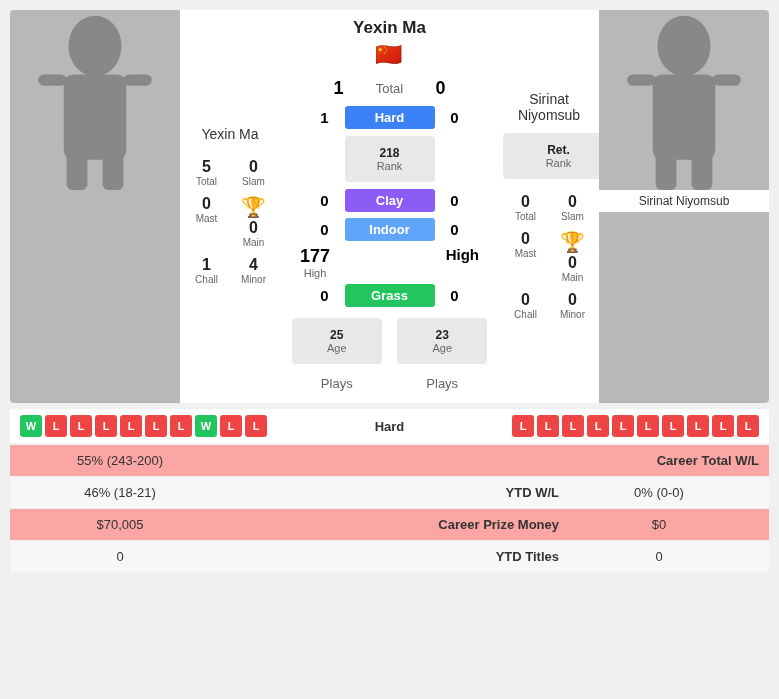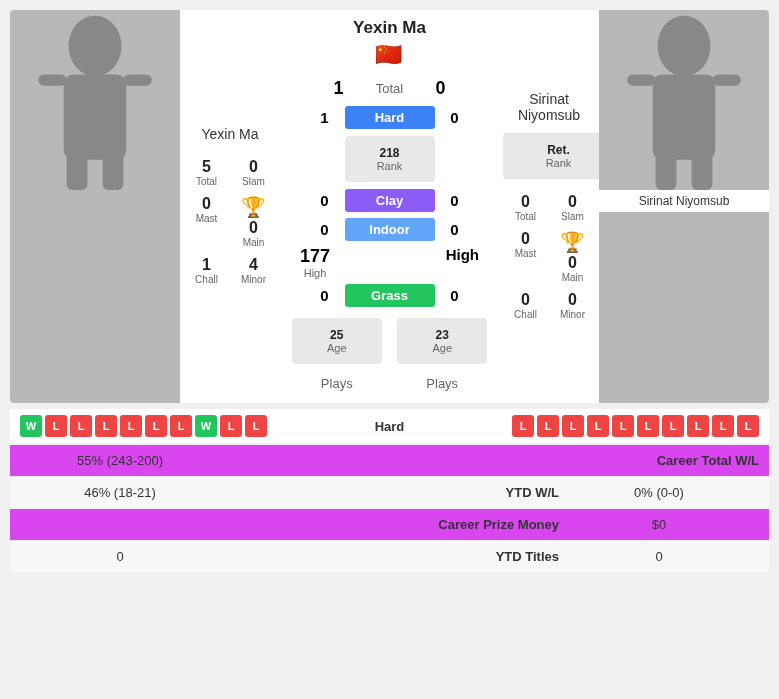--- a/index.html
+++ b/index.html
@@ -107,21 +107,21 @@
     .form-label {
       font-size: 13px;
       font-weight: bold;
       color: #333;
       text-align: center;
       flex: 1;
     }
 
     
     .stats-row {
-      background: #d946ef;
+      background: #fca5a5;
       display: flex;
       align-items: center;
       padding: 8px 10px;
       border-bottom: 1px solid #f0f0f0;
     }
 
     .stats-row-alt {
       background: #f7f7f7;
     }
 
@@ -418,20 +418,21 @@
       <div class="stats-row">
         <div class="stats-left-val">55% (243-200)</div>
         <div class="stats-center-label">Career Total W/L</div>
       </div>
       <div class="stats-row stats-row-alt">
         <div class="stats-left-val">46% (18-21)</div>
         <div class="stats-center-label">YTD W/L</div>
         <div class="stats-right-val">0% (0-0)</div>
       </div>
       <div class="stats-row">
+        <div class="stats-left-val">$70,005</div>
         <div class="stats-center-label">Career Prize Money</div>
         <div class="stats-right-val">$0</div>
       </div>
       <div class="stats-row stats-row-alt">
         <div class="stats-left-val">0</div>
         <div class="stats-center-label">YTD Titles</div>
         <div class="stats-right-val">0</div>
       </div>
     </div>
 

